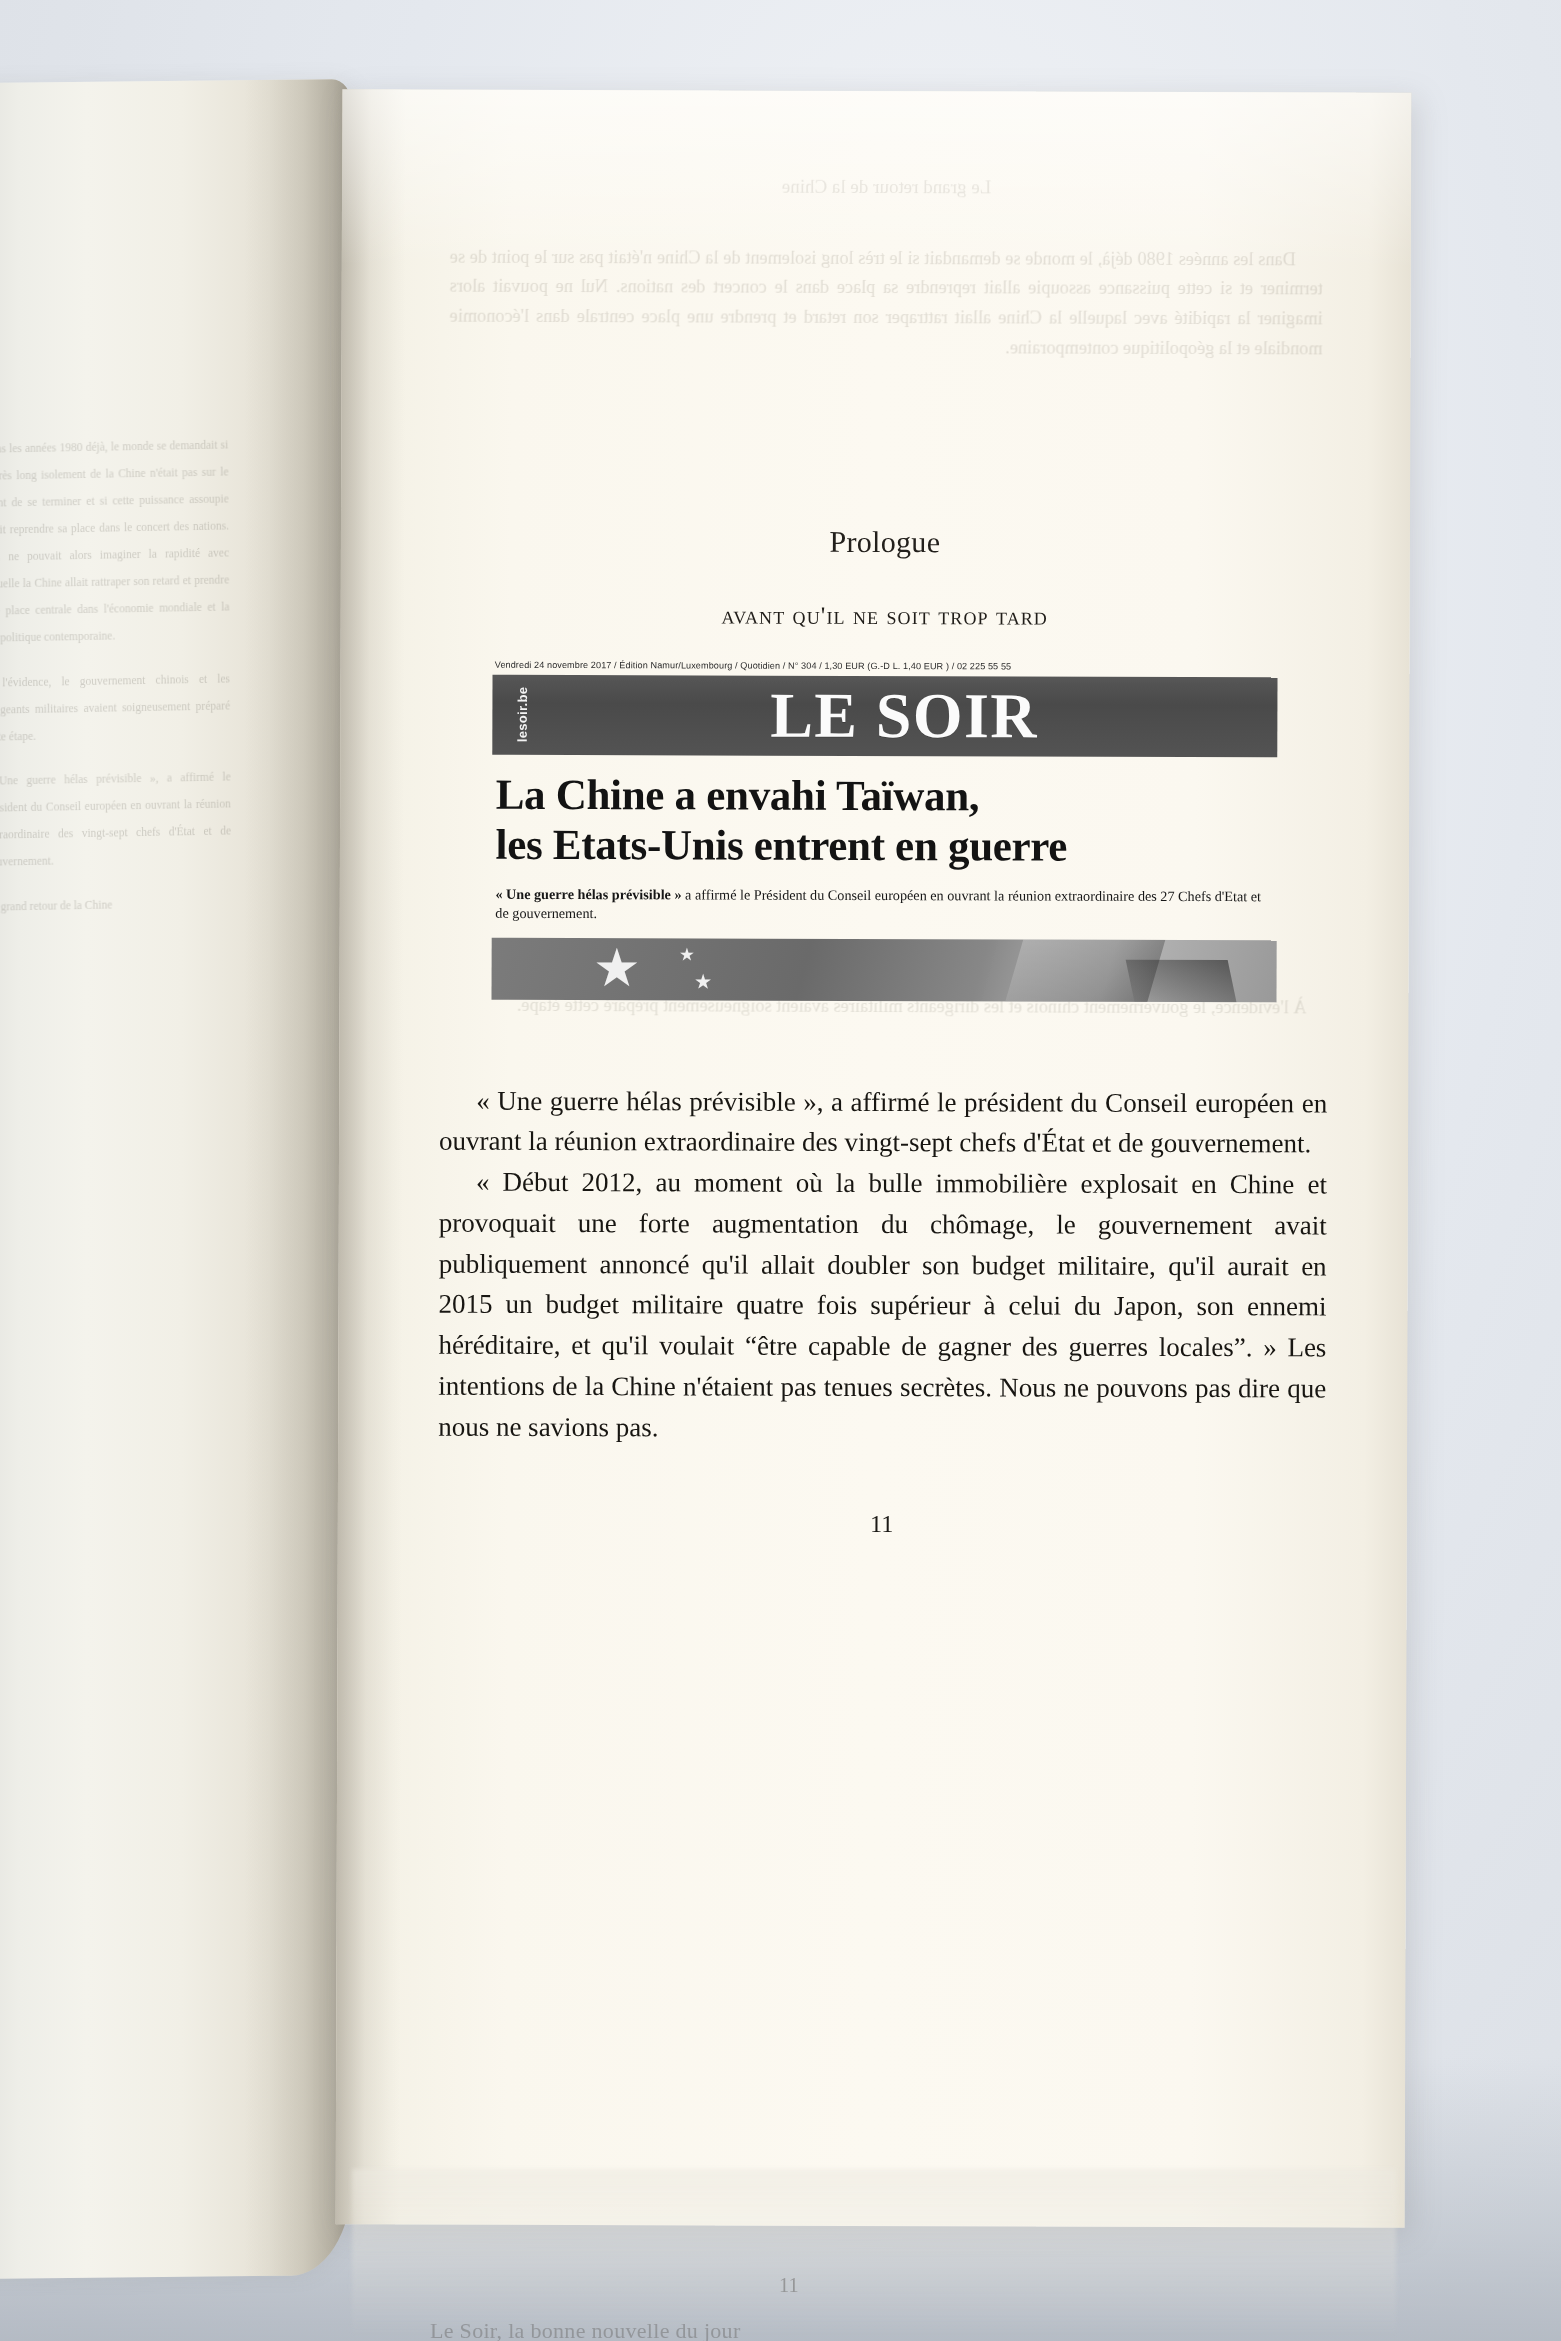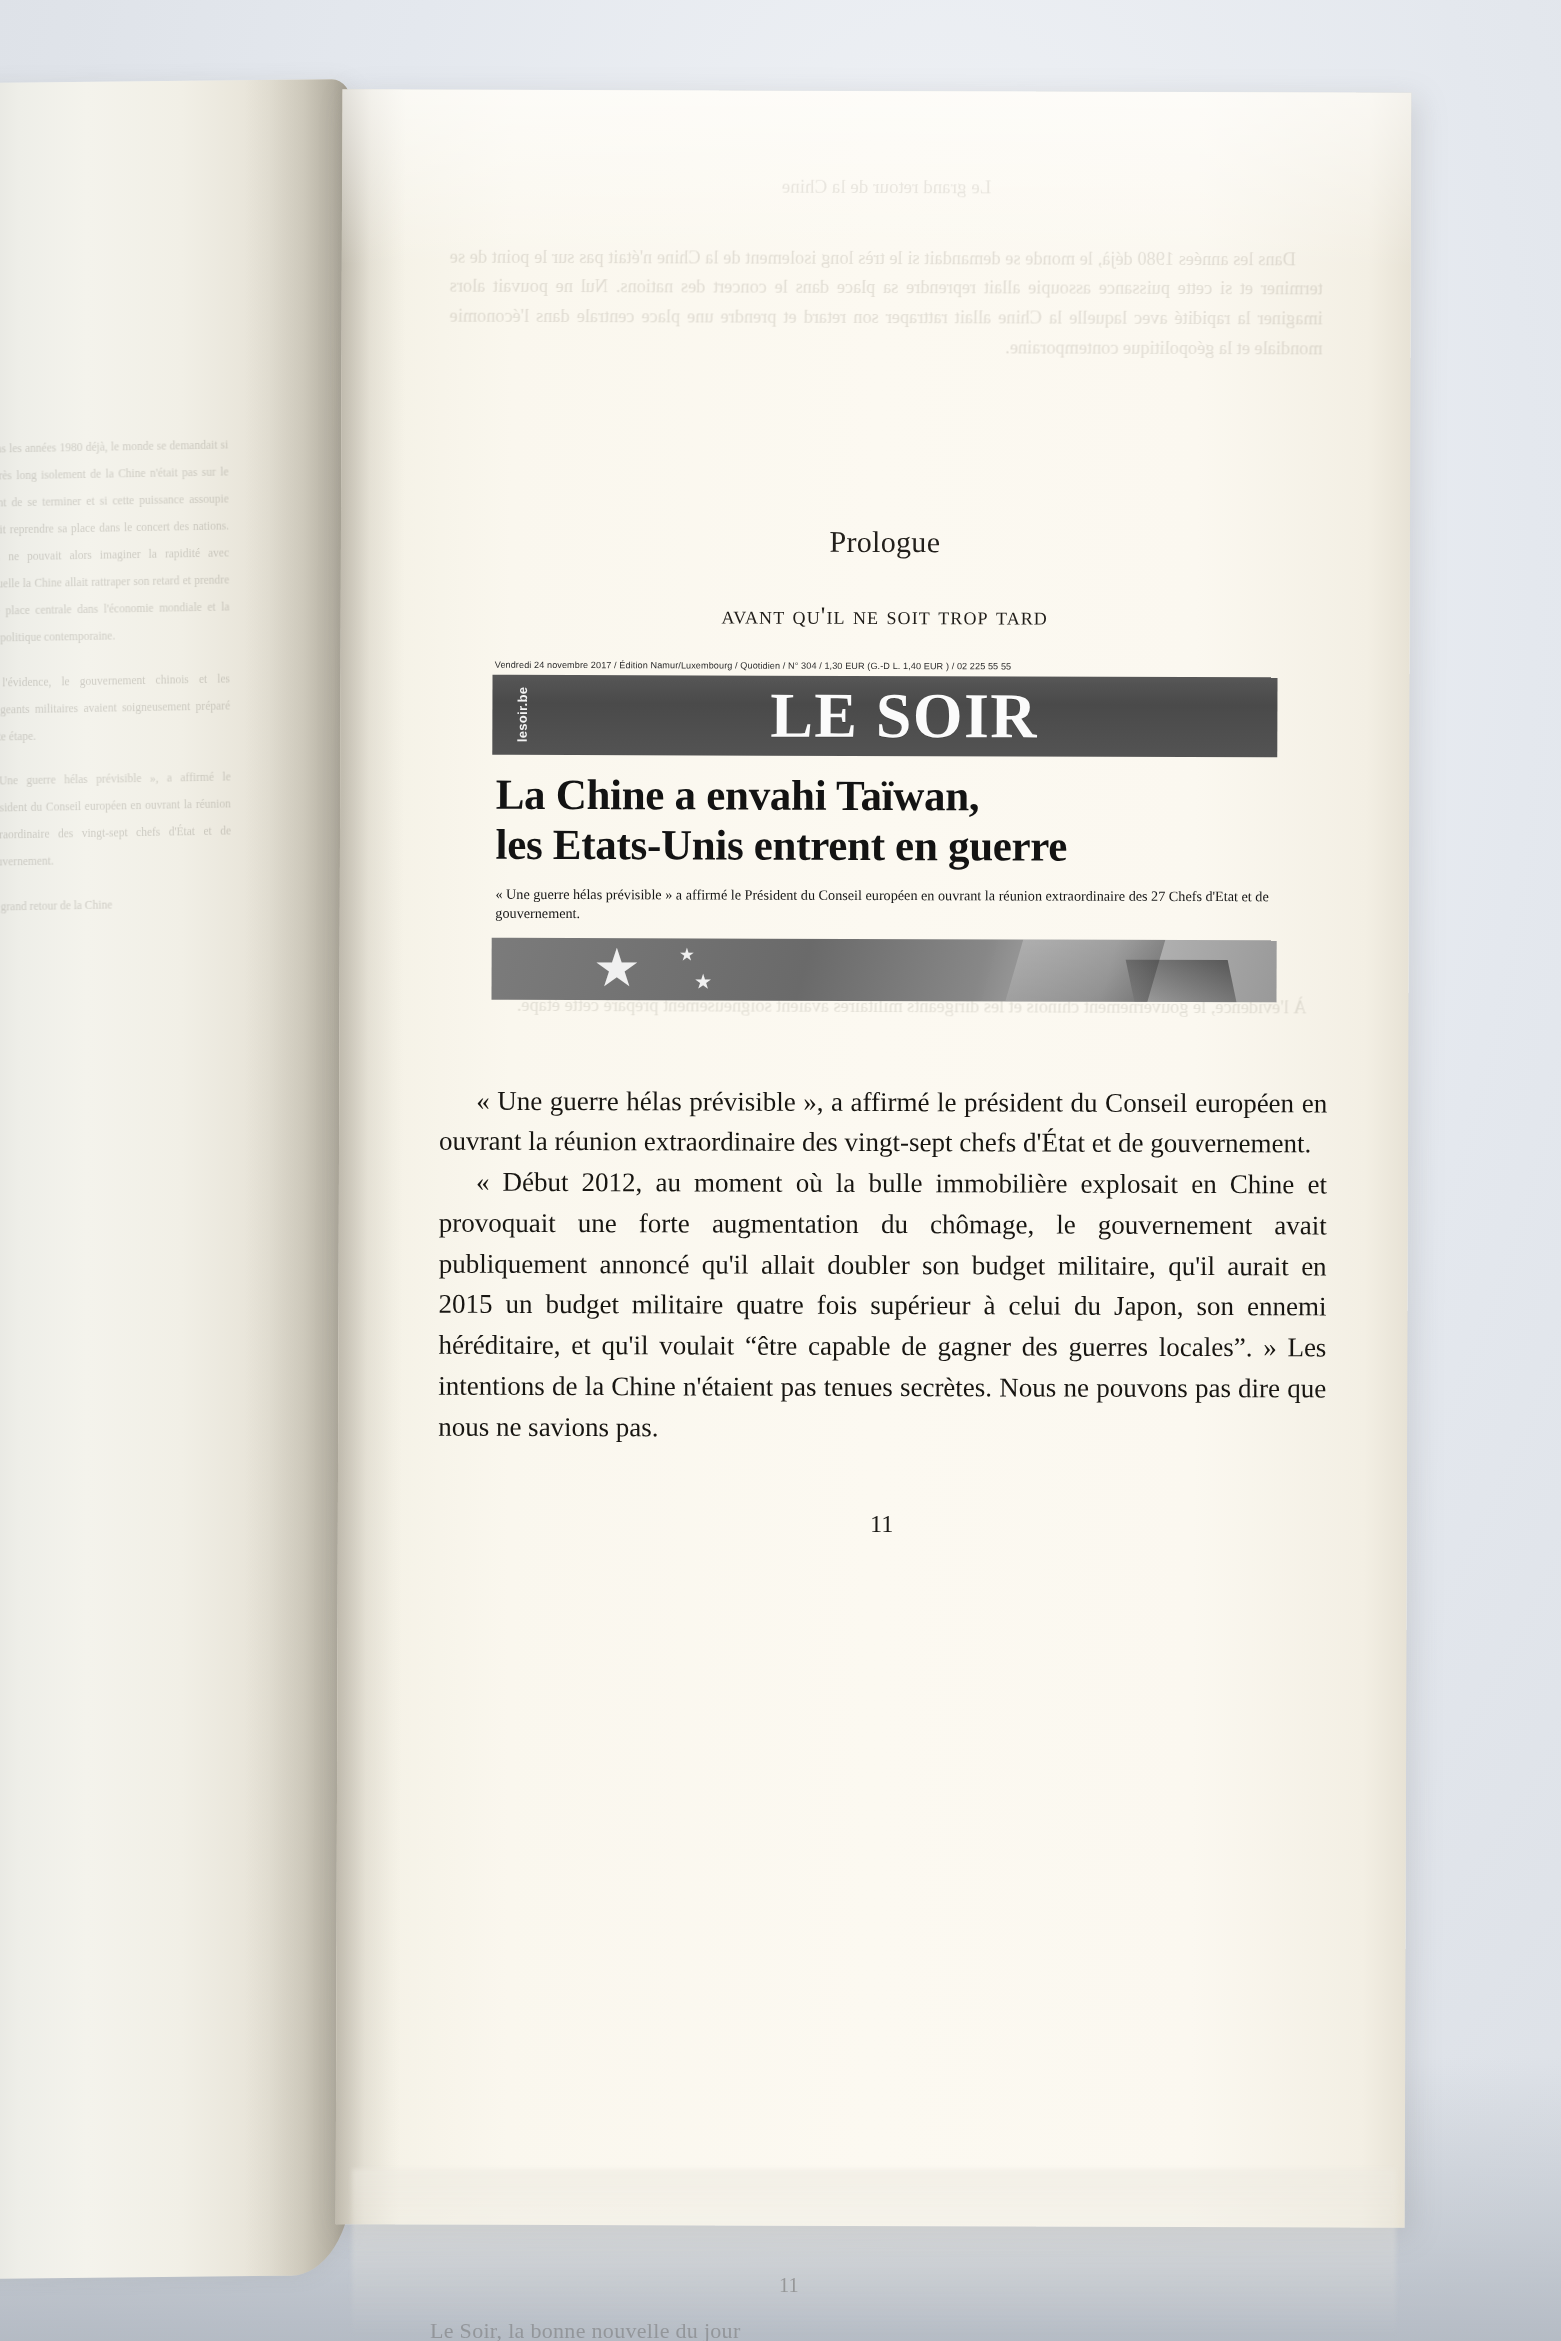--- a/index.html
+++ b/index.html
@@ -202,21 +202,21 @@
     color: #17150f;
     letter-spacing: -0.3px;
   }
   .np-sub {
     margin: 13.6px 4.1px 0 4.1px;
     font-family: "Liberation Serif", serif;
     font-size: 14.2px;
     line-height: 1.33;
     color: #1b1916;
   }
-  .np-sub b { font-weight: 400; }
+  .np-sub b { font-weight: 700; }
   .np-photo {
     margin-top: 15px;
     height: 62px;
     position: relative;
     overflow: hidden;
     background: linear-gradient(105deg, #7e7b76 0%, #6d6a65 40%, #8a8782 62%, #b9b6b0 78%, #9b9892 100%);
   }
   .np-photo .star-big {
     position: absolute;
     left: 102px; top: 11px;

